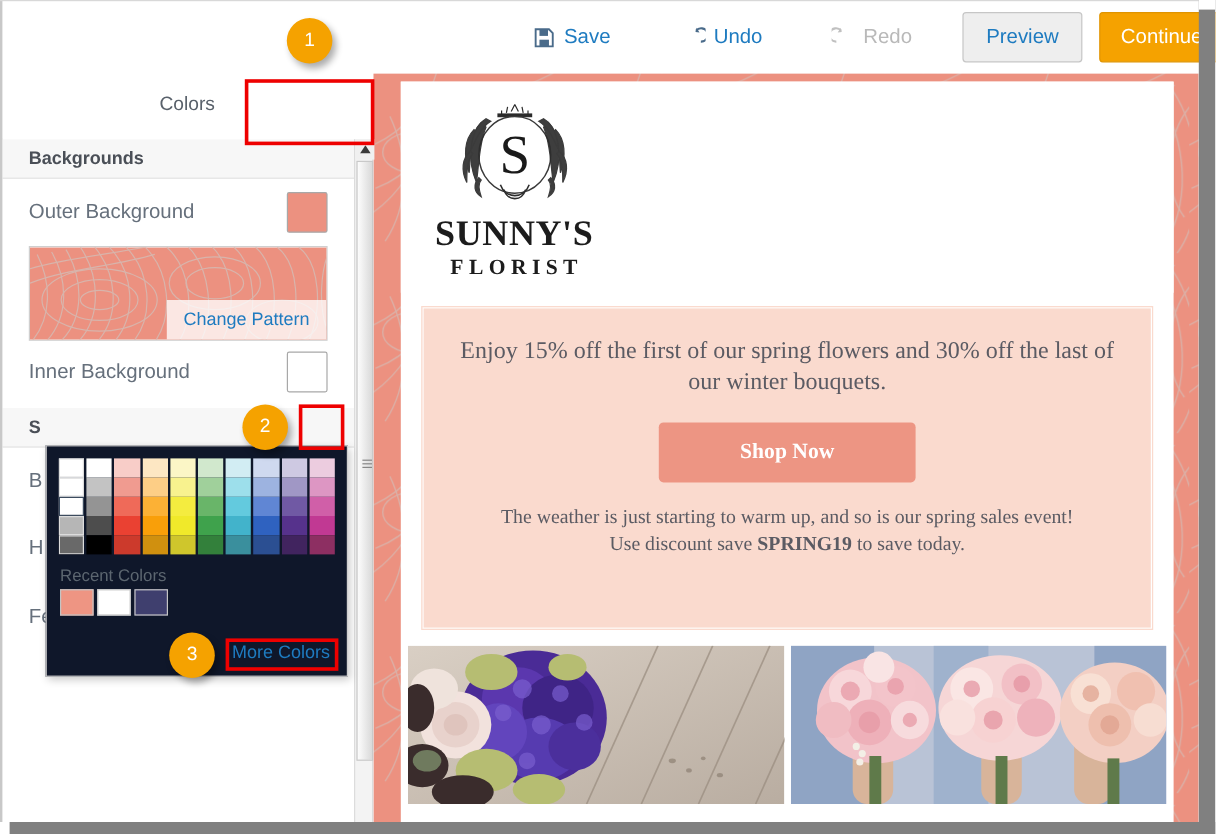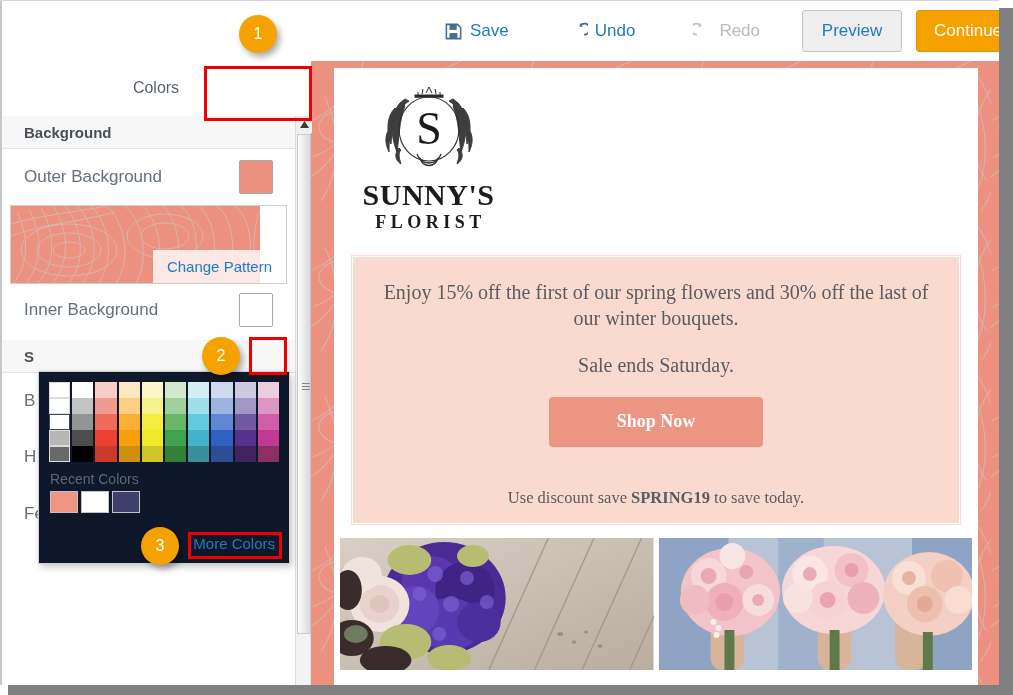--- a/index.html
+++ b/index.html
@@ -118,21 +118,21 @@
   .sb-row {
     display: flex; align-items: center; justify-content: space-between;
     padding: 0 22px 0 22px; height: 56px;
   }
   .sb-label { font-size: 17px; color: #66707c; }
   .swatch {
     width: 34px; height: 34px; border: 1px solid #a8a8a8; border-radius: 2px;
     flex: 0 0 auto; cursor: pointer;
   }
   .pattern-box {
-    margin: 0 8px; height: 79px; border: 1px solid #cfcfcf;
+    margin: 0 22px; height: 79px; border: 1px solid #cfcfcf;
     position: relative; overflow: hidden;
   }
   .pattern-fill { position: absolute; inset: 0; }
   .btn-change-pattern {
     position: absolute; right: 0; bottom: 0;
     background: rgba(255,255,255,0.78);
     padding: 8px 14px; font-size: 15px; color: #1e7bc0; cursor: pointer;
   }
 
   
@@ -322,24 +322,23 @@
               <text x="64" y="62" text-anchor="middle" font-family="Liberation Serif, serif" font-size="46" fill="#1a1a1a" stroke="none">S</text>
             </g>
           </svg>
           <div class="logo-sub1">SUNNY'S</div>
           <div class="logo-sub2">FLORIST</div>
         </div>
       </div>
 
       <div class="email-body">
         <div class="body-p1">Enjoy 15% off the first of our spring flowers and 30% off the last of our winter bouquets.</div>
-        <div class="body-p2">Sale ends Saturday.</div>
         <div class="shop-btn">Shop Now</div>
         <div class="body-p3">
-          <br>
+          <span>The weather is just starting to warm up, and so is our spring sales event!</span><br>
           <span>Use discount save </span><b>SPRING19</b><span> to save today.</span>
         </div>
       </div>
 
       <div class="email-imgs">
         <div class="img-tile">
           <svg width="100%" height="100%" viewBox="0 0 316 132" preserveAspectRatio="none">
             <defs>
               <linearGradient id="wood" x1="0" y1="0" x2="1" y2="1">
                 <stop offset="0" stop-color="#d9cfc4"></stop>
@@ -499,21 +498,21 @@
       <div class="btn-continue">Continue</div>
     </div>
   </div>
 
   <div class="tabs">
     <div class="tab active">Colors</div>
   </div>
 
   <div class="sidebar">
 
-    <div class="sb-section-head">Background</div>
+    <div class="sb-section-head">Backgrounds</div>
 
     <div class="sb-row">
       <span class="sb-label">Outer Background</span>
       <span class="swatch" style="background:#ec9180"></span>
     </div>
 
     <div class="pattern-box">
       <svg class="pattern-fill" width="249" height="79" viewBox="0 0 249 79" preserveAspectRatio="none">
         <rect width="249" height="79" fill="#ec9180"></rect>
         <g fill="none" stroke="#d8b4ab" stroke-width="1">

